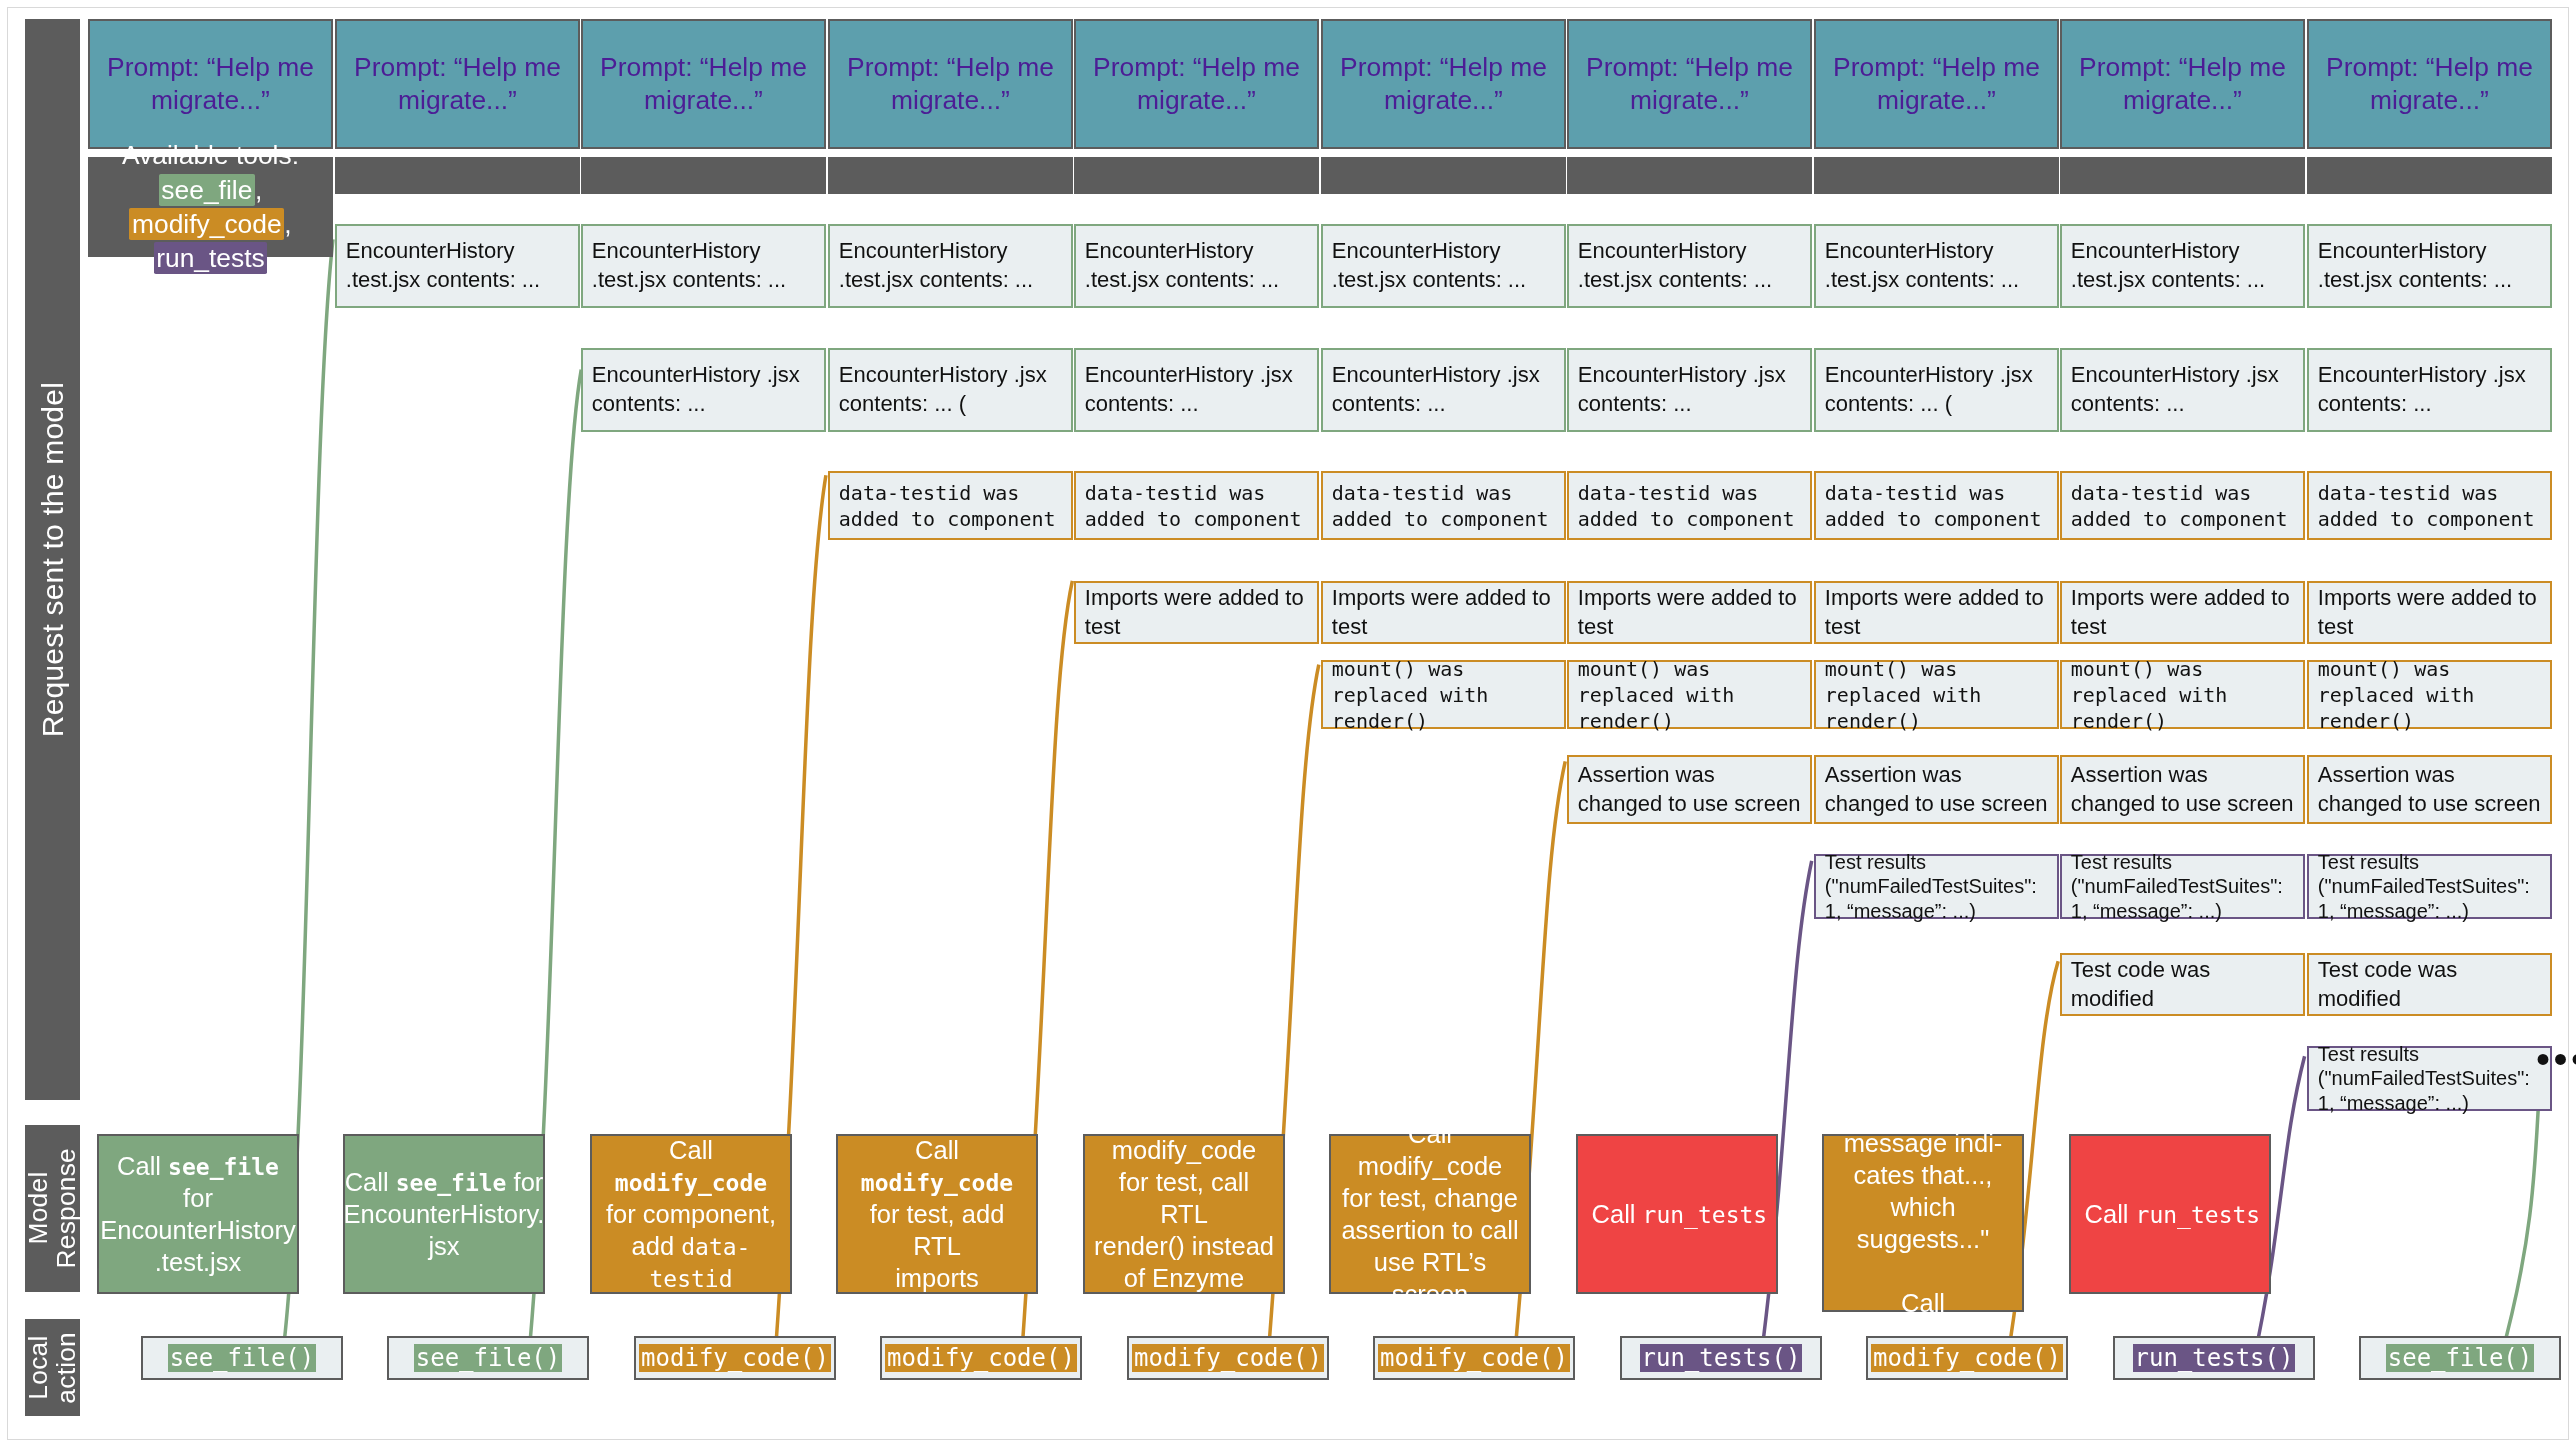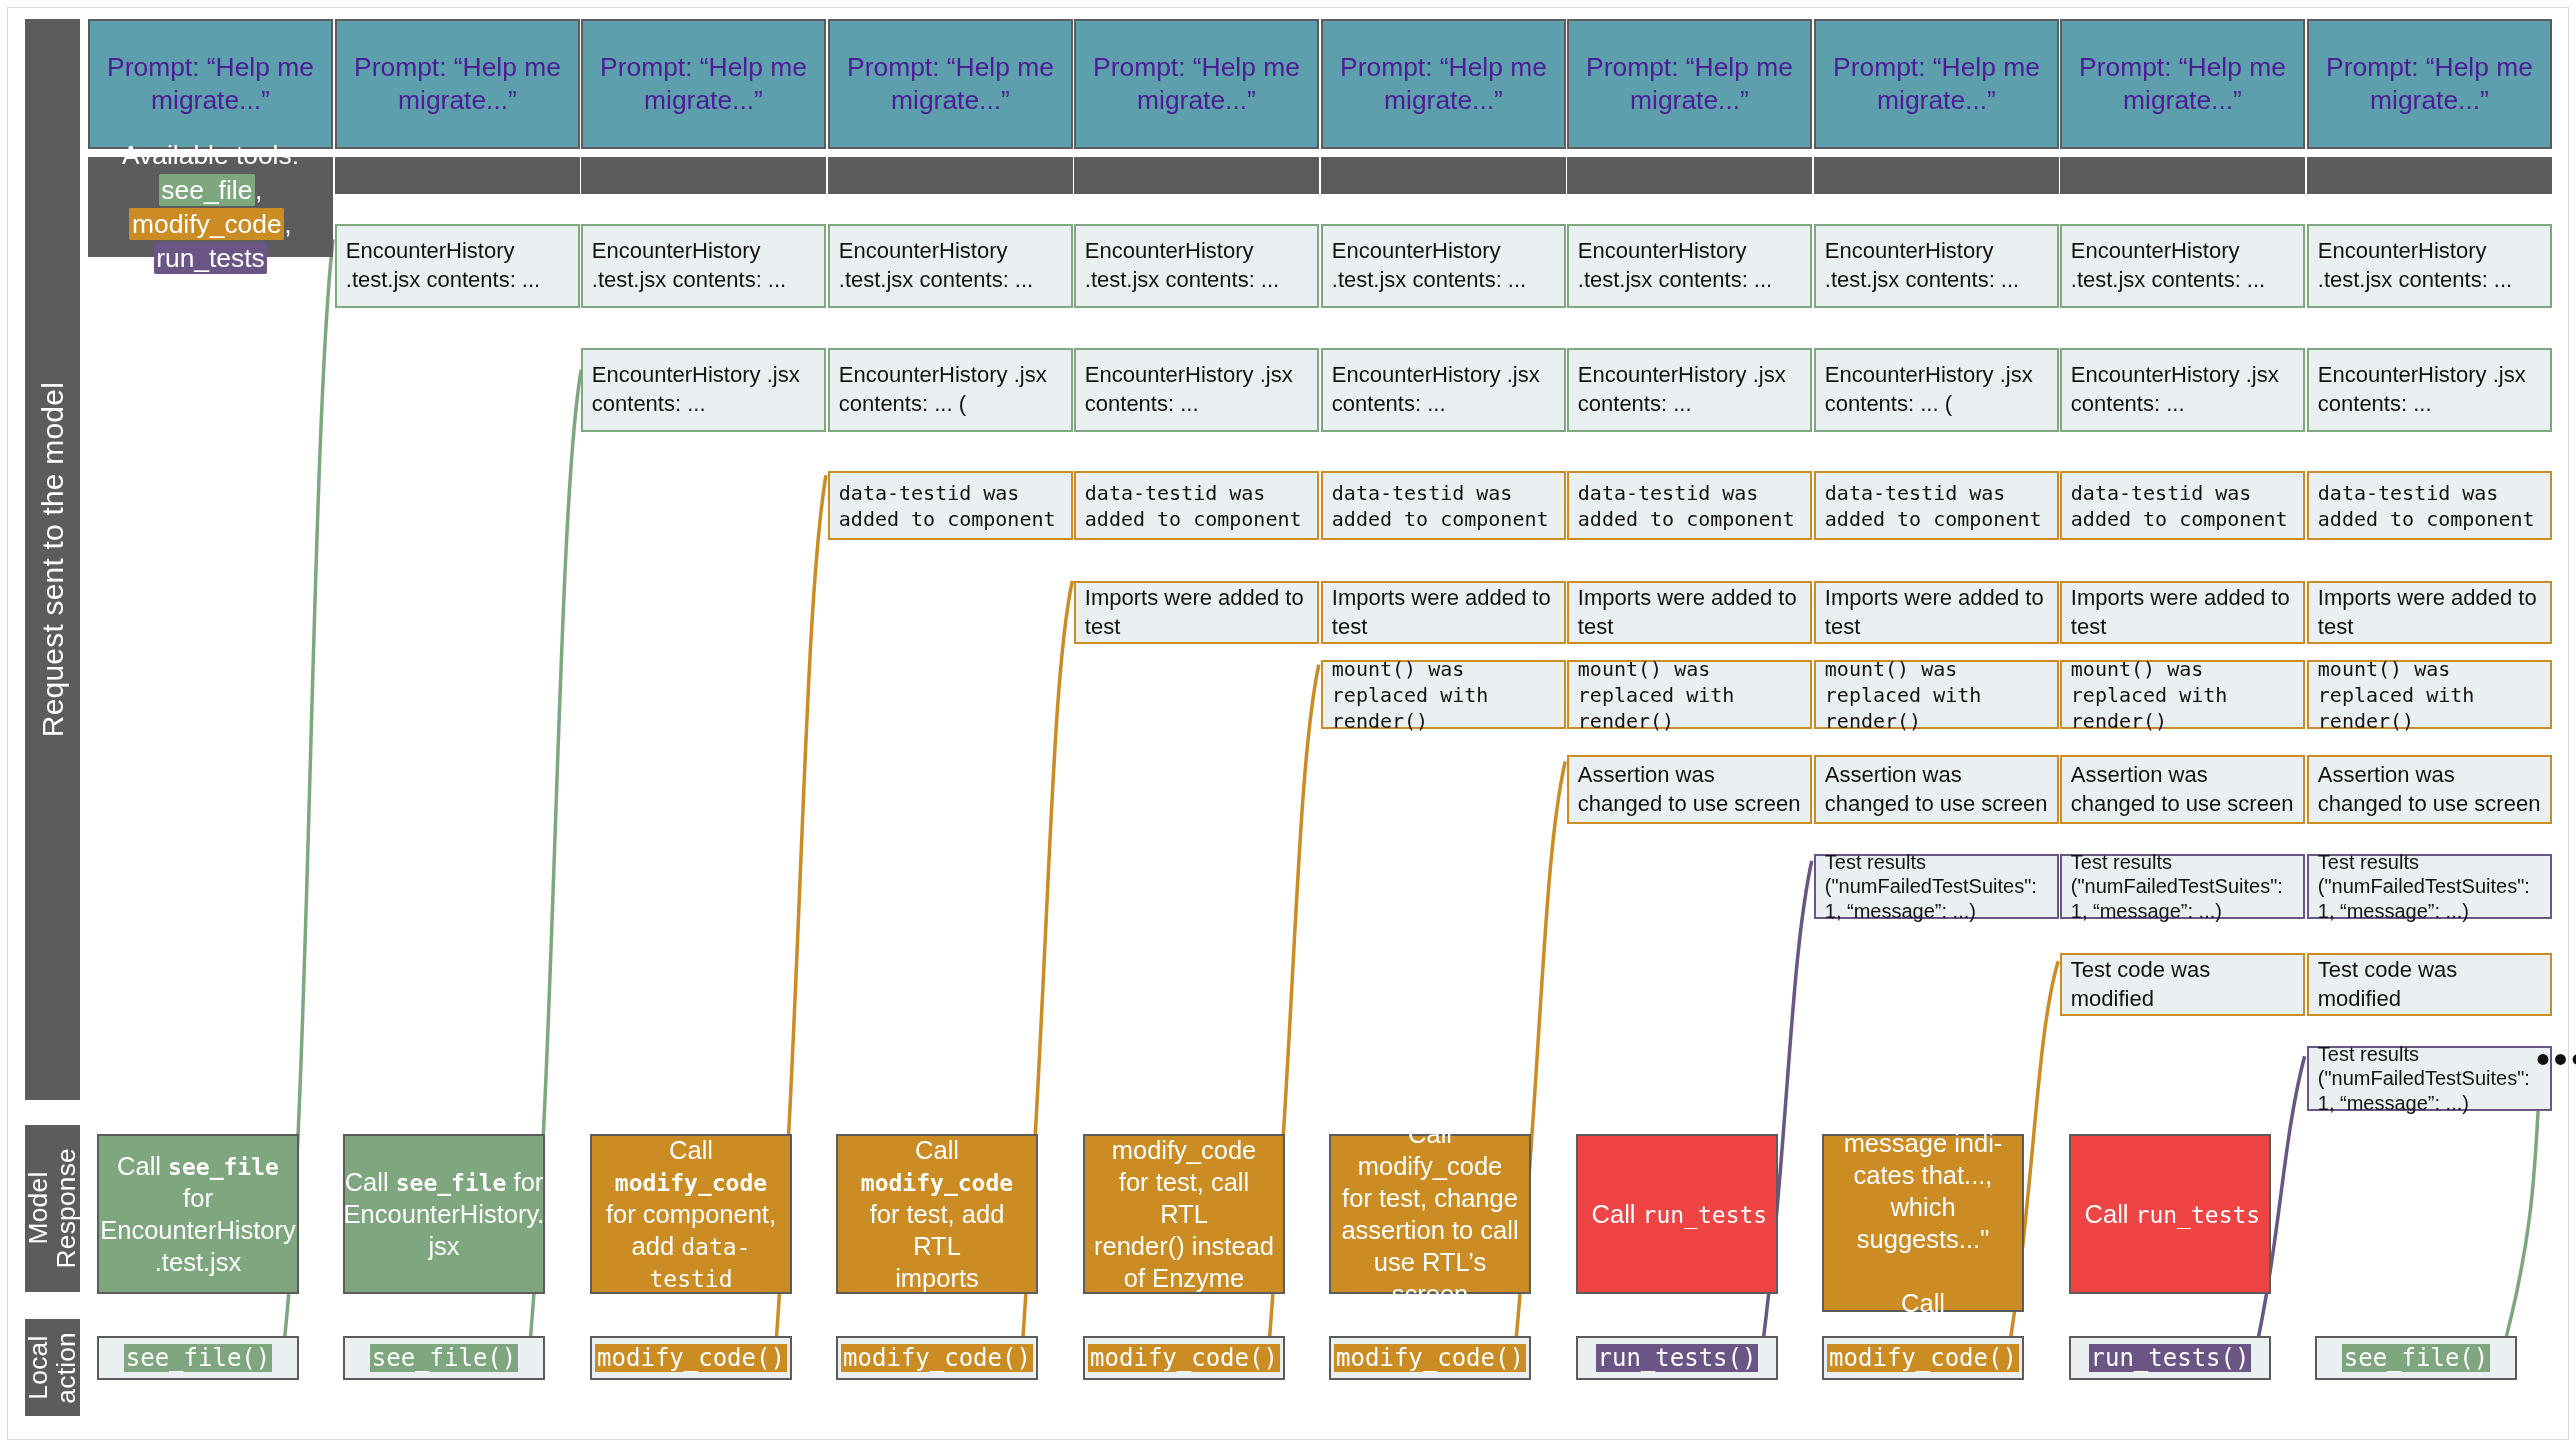--- a/index.html
+++ b/index.html
@@ -43,21 +43,21 @@
   .resp{border:2.6px solid #5c5c5c;color:#ffffff;font-size:25.5px;line-height:1.26;padding:5.3px 8.8px;
         overflow:visible;}
   .resp.green{background:#7fa77f;}
   .resp.orange{background:#cb8c24;}
   .resp.purple{background:#ef4444;justify-content:flex-end;}
   .resp b{font-family:"DejaVu Sans Mono","Liberation Mono",monospace;font-weight:bold;font-size:23px;}
   .resp .mn{font-family:"DejaVu Sans Mono","Liberation Mono",monospace;font-size:23px;}
 
   
   .act{background:#eaeff1;border:2.6px solid #5c5c5c;font-size:24px;
-       font-family:"DejaVu Sans Mono","Liberation Mono",monospace;color:#fff;}
+       font-family:"DejaVu Sans Mono","Liberation Mono",monospace;color:#fff;margin-left:44px;}
   .act .chip{padding:0 1.8px;}
 
   .dots{position:absolute;color:#111;font-size:40px;line-height:1;letter-spacing:3.5px;}
 
   svg.links{position:absolute;left:0;top:0;width:2576px;height:1447px;pointer-events:none;}
 </style>
 </head>
 <body>
 
 <div id="root">

